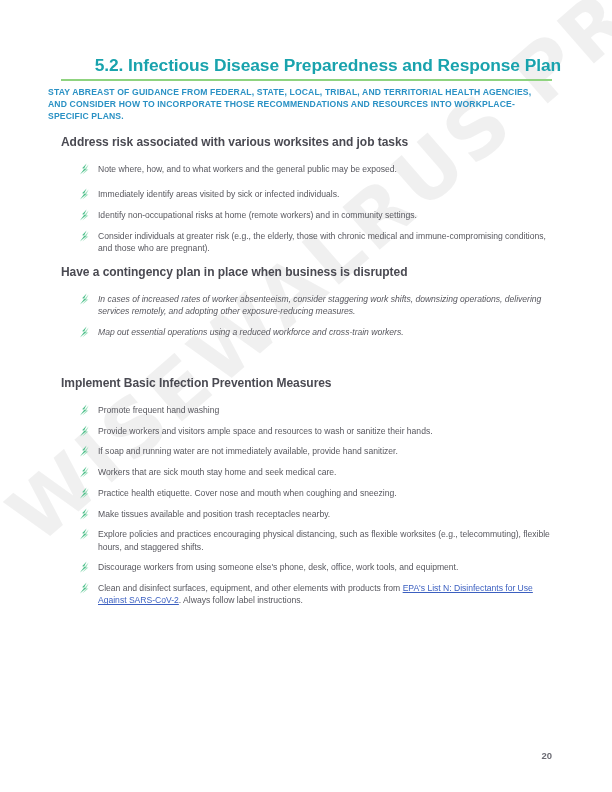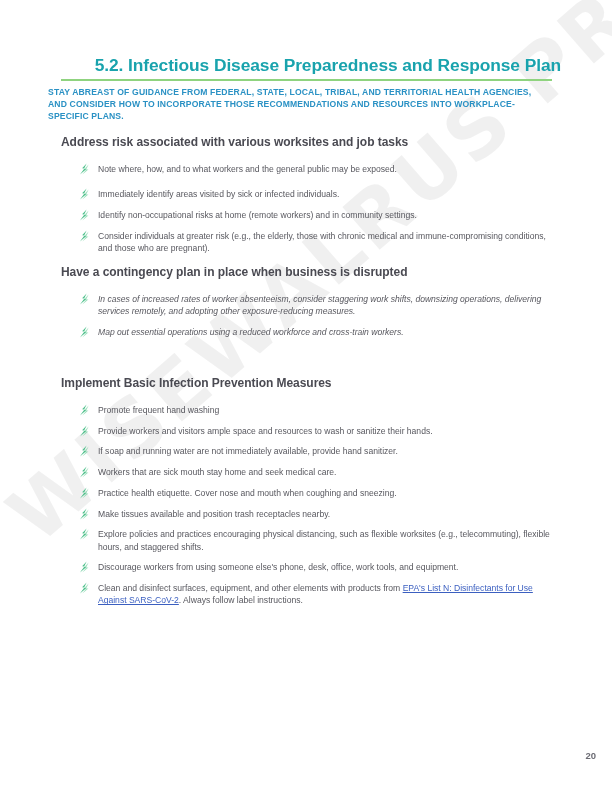--- a/index.html
+++ b/index.html
@@ -125,21 +125,20 @@
 
   .page-number {
     position: absolute;
     left: 0;
     top: 750px;
     width: 552px;
     text-align: right;
     font-size: 9.5px;
     font-weight: 700;
     color: #6b6b73;
-    margin-left: 44px;
   }
 </style>
 </head>
 <body>
 
 <div class="page">
 
   <div class="watermark">
     <div class="watermark-text">WISEWALRUS PR</div>
   </div>

